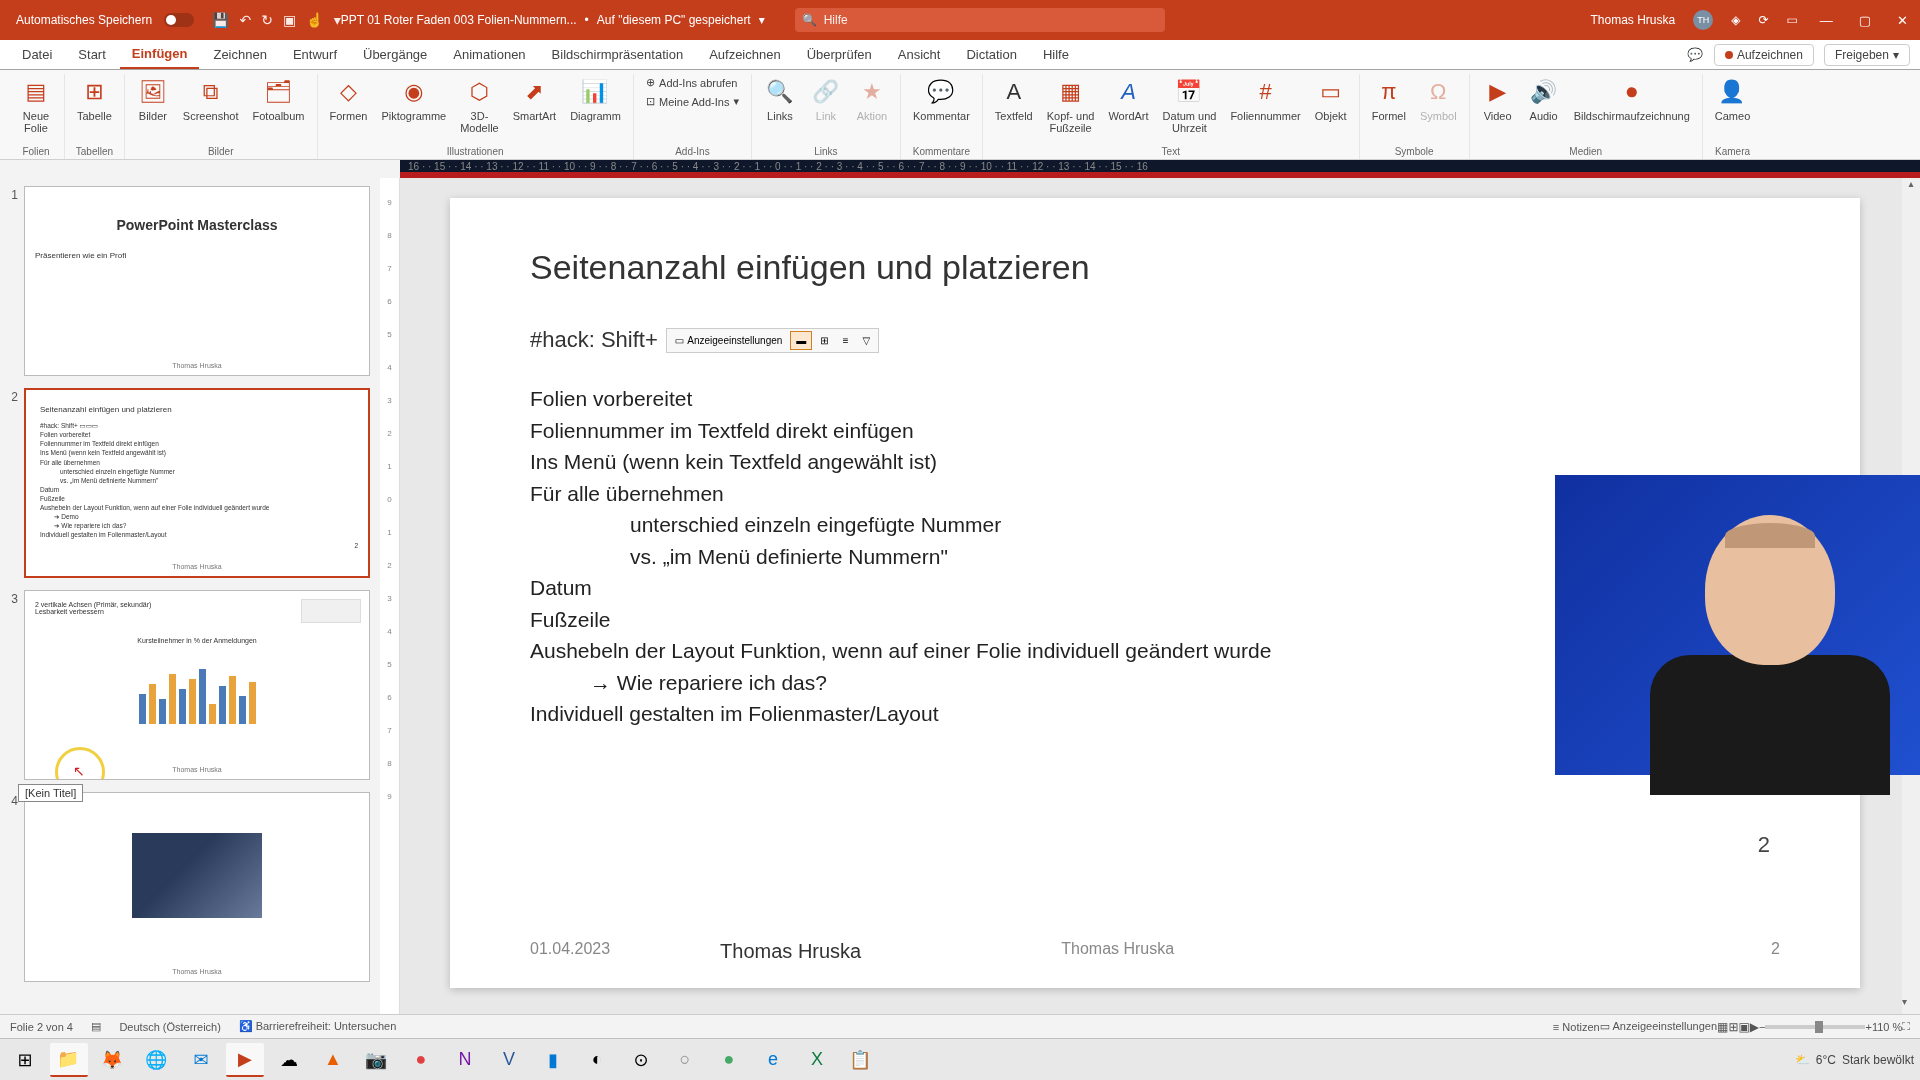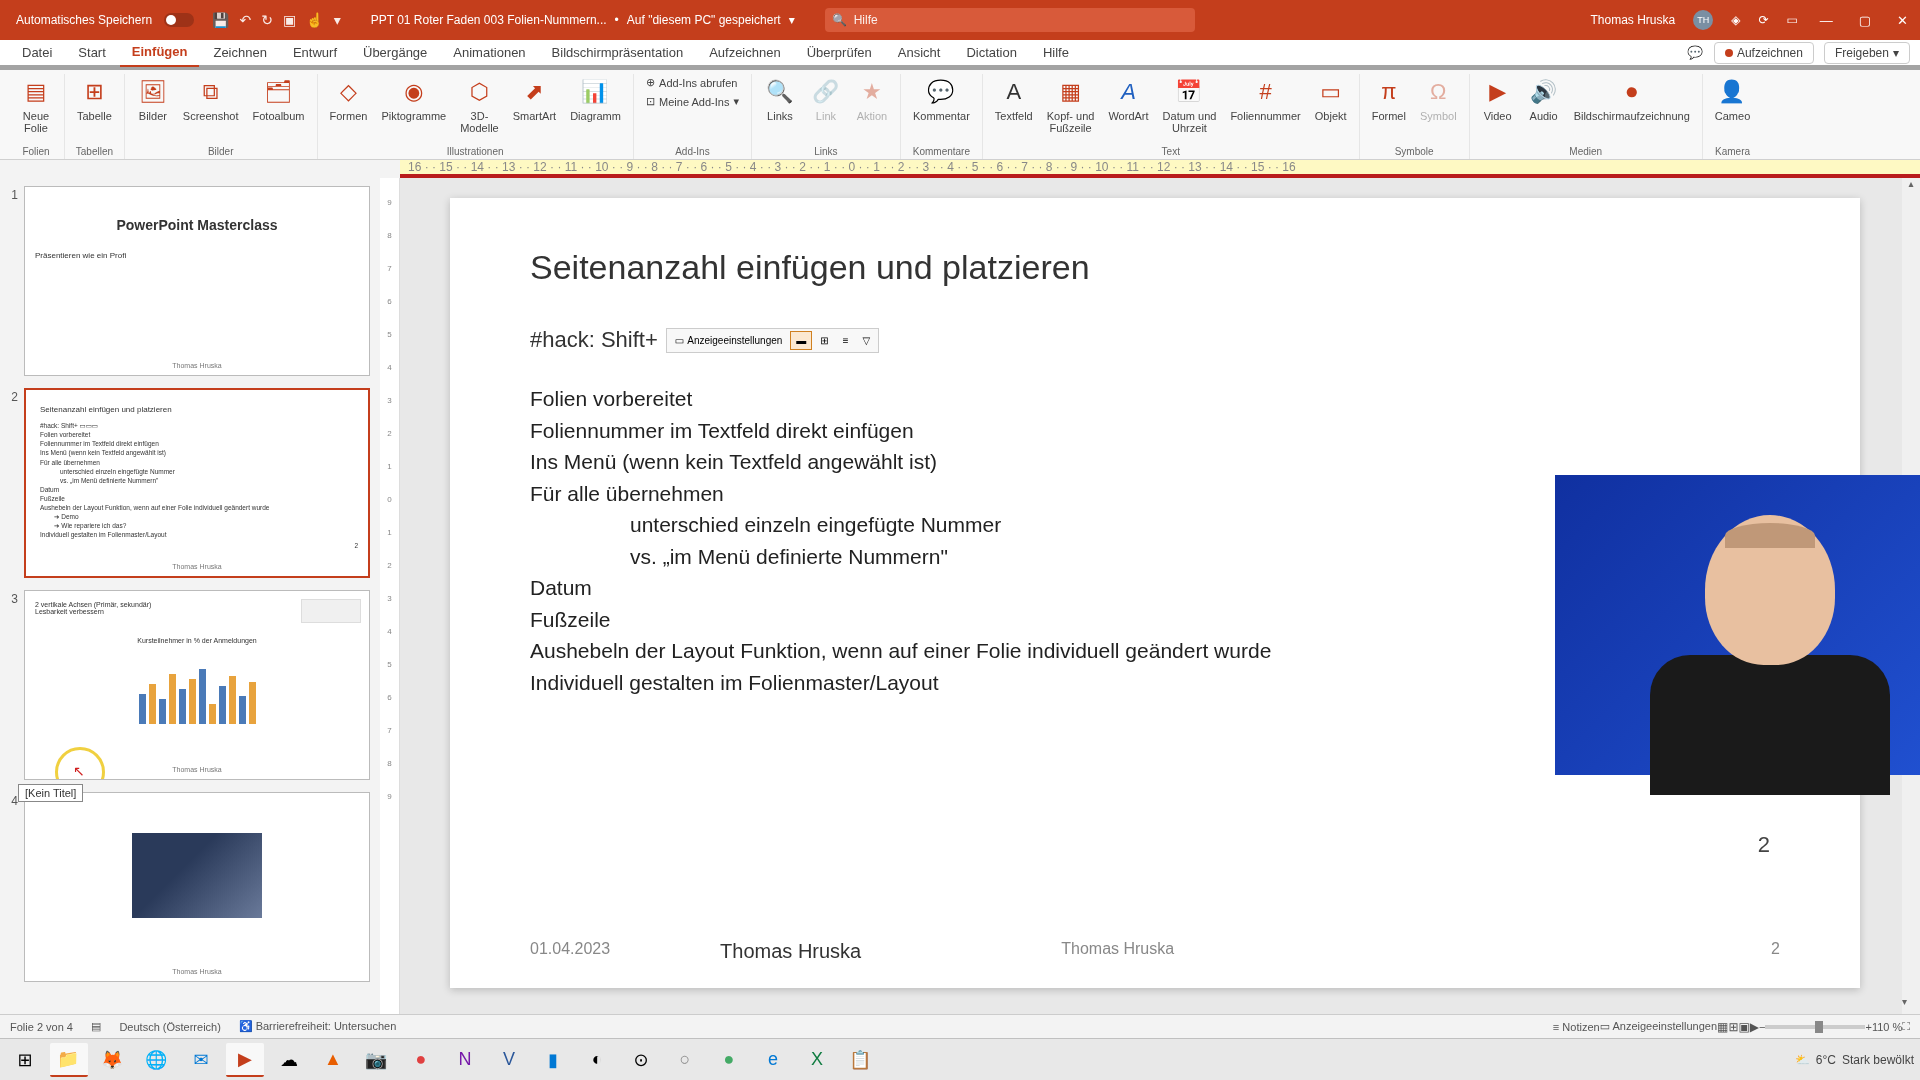--- a/index.html
+++ b/index.html
@@ -5,48 +5,48 @@
 * { margin:0; padding:0; box-sizing:border-box; font-family:"Segoe UI",Arial,sans-serif; }
 body { width:1920px; height:1080px; overflow:hidden; background:#f3f3f3; position:relative; transform-origin:top left; }
 
 
 .titlebar { height:40px; background:#c43e1c; display:flex; align-items:center; color:#fff; font-size:12px; padding:0 8px; }
 .titlebar .autosave { display:flex; align-items:center; gap:12px; padding:0 8px; }
 .titlebar .toggle { width:30px; height:14px; background:#9e3217; border-radius:8px; position:relative; }
 .titlebar .toggle::after { content:""; position:absolute; width:10px; height:10px; background:#fff; border-radius:50%; top:2px; left:2px; }
 .titlebar .qat { display:flex; gap:10px; margin-left:10px; align-items:center; }
 .titlebar .qat span { opacity:.9; font-size:14px; }
-.titlebar .docname { margin-left:30px; display:flex; gap:8px; align-items:center; }
+.titlebar .docname { display:flex; gap:8px; align-items:center; }
 .titlebar .search { margin-left:30px; width:370px; height:24px; background:#d85a3a; border-radius:4px; display:flex; align-items:center; padding:0 8px; gap:6px; }
 .titlebar .right { margin-left:auto; display:flex; align-items:center; gap:18px; }
 .titlebar .avatar { width:20px; height:20px; border-radius:50%; background:#7a8fa3; display:flex; align-items:center; justify-content:center; font-size:9px; }
 .titlebar .winbtn { font-size:13px; padding:0 4px; }
 
 
-.ribbon-tabs { height:30px; background:#fff; display:flex; align-items:center; padding:0 10px; font-size:13px; color:#444; gap:2px; border-bottom:5px solid #a3a3a3;justify-content:space-between; }
+.ribbon-tabs { height:30px; background:#fff; display:flex; align-items:center; padding:0 10px; font-size:13px; color:#444; gap:2px; border-bottom:1px solid #a3a3a3;justify-content:space-between; }
 .ribbon-tabs .tab { padding:6px 12px; cursor:pointer; }
 .ribbon-tabs .tab.active { color:#c43e1c; border-bottom:2px solid #c43e1c; font-weight:600; }
 .ribbon-tabs .tab.file { color:#444; }
 .ribbon-tabs .right-tabs { margin-left:auto; display:flex; gap:10px; align-items:center; }
 .ribbon-tabs .btn-pill { border:1px solid #ccc; border-radius:4px; padding:3px 10px; display:flex; align-items:center; gap:4px; font-size:12px; }
 .rec-dot { width:8px; height:8px; border-radius:50%; background:#c43e1c; display:inline-block; }
 
 
 .ribbon { height:90px; background:#f8f8f8; display:flex; padding:4px 8px 0; font-size:11px; color:#444; border-bottom:1px solid #d0d0d0; }
 .rgroup { display:flex; flex-direction:column; align-items:center; padding:0 8px; border-right:1px solid #e6e6e6; }
 .rgroup:last-child { border-right:none; }
 .rgroup-items { display:flex; gap:6px; align-items:flex-start; flex:1; }
 .rgroup-label { font-size:10px; color:#666; padding:2px 0; }
 .rbtn { display:flex; flex-direction:column; align-items:center; gap:2px; padding:2px 4px; cursor:pointer; text-align:center; line-height:1.1; }
 .rbtn .ico { width:32px; height:32px; display:flex; align-items:center; justify-content:center; font-size:22px; color:#c43e1c; }
 .rbtn-sm { display:flex; align-items:center; gap:4px; padding:2px 4px; font-size:11px; cursor:pointer; }
 .vstack { display:flex; flex-direction:column; gap:2px; }
 
 
-.ruler-h { height:18px; background:#fef9c3; border-bottom:4px solid #b91c1c; margin-left:400px; font-size:12px; color:#888; display:flex; align-items:center; padding-left:8px; letter-spacing:0; overflow:hidden; white-space:pre; }
+.ruler-h { height:18px; background:#0f172a; border-bottom:6px solid #b91c1c; margin-left:400px; font-size:10px; color:#888; display:flex; align-items:center; padding-left:8px; letter-spacing:0; overflow:hidden; white-space:pre; }
 
 
 .main { display:flex; height:calc(1080px - 40px - 30px - 90px - 18px - 24px - 42px); background:#e8e8e8; }
 .thumbs { width:380px; background:#f3f3f3; overflow:hidden; padding:8px 10px 8px 4px; }
 .thumb-row { display:flex; gap:6px; margin-bottom:12px; }
 .thumb-num { width:14px; text-align:right; font-size:12px; color:#555; padding-top:2px; }
 .thumb { flex:1; background:#fff; border:1px solid #bbb; height:190px; padding:10px; font-size:9px; color:#333; position:relative; overflow:hidden; }
 .thumb.selected { border:2px solid #c43e1c; }
 .thumb h4 { font-size:14px; font-weight:700; text-align:center; margin-top:20px; }
 .thumb .sub { text-align:left; font-size:8px; margin-top:18px; }
@@ -456,20 +456,21 @@
       <div class="body">
         <div>Folien vorbereitet</div>
         <div>Foliennummer im Textfeld direkt einfügen</div>
         <div>Ins Menü (wenn kein Textfeld angewählt ist)</div>
         <div>Für alle übernehmen</div>
         <div class="ind1">unterschied  einzeln eingefügte Nummer</div>
         <div class="ind1">vs. „im Menü definierte Nummern"</div>
         <div>Datum</div>
         <div>Fußzeile</div>
         <div>Aushebeln der Layout Funktion, wenn auf einer Folie individuell geändert wurde</div>
+        <div class="ind2">→  Wie repariere ich das?</div>
         <div>Individuell gestalten im Folienmaster/Layout</div>
       </div>
       <div class="pgnum">2</div>
       <div class="slide-foot">
         <span class="l">01.04.2023</span>
         <span class="c1">Thomas Hruska</span>
         <span class="c2">Thomas Hruska</span>
         <span class="r">2</span>
       </div>
     </div>

